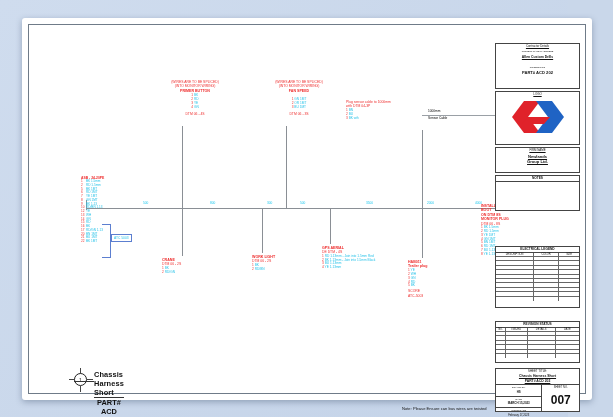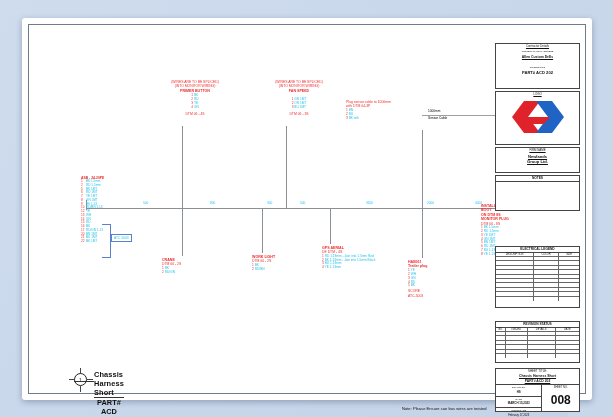--- a/index.html
+++ b/index.html
@@ -426,19 +426,19 @@
         <div style="width:56%; border-right:1px solid #444;">
           <div class="cap" style="font-size:2.5px;">DRAWN  BY</div>
           <div class="val sm" style="font-size:2.9px; border-bottom:1px solid #444; padding-bottom:1px;">HS</div>
           <div class="cap" style="font-size:2.5px;">DATE</div>
           <div class="val sm" style="font-size:2.9px; border-bottom:1px solid #444; padding-bottom:1px;">MARCH 15,2023</div>
           <div class="cap" style="font-size:2.5px;">ISSUE  DATE</div>
           <div class="val sm" style="font-size:2.7px; font-weight:normal;">February 17,2023</div>
         </div>
         <div style="width:44%;">
           <div class="cap" style="font-size:2.6px;">SHEET  NO.</div>
-          <div style="font-size:12px; font-weight:bold; text-align:center; color:#111; margin-top:3px;">008</div>
+          <div style="font-size:12px; font-weight:bold; text-align:center; color:#111; margin-top:3px;">007</div>
         </div>
       </div>
     </div>
 
   </div>
 </div>
 
 </body></html>

